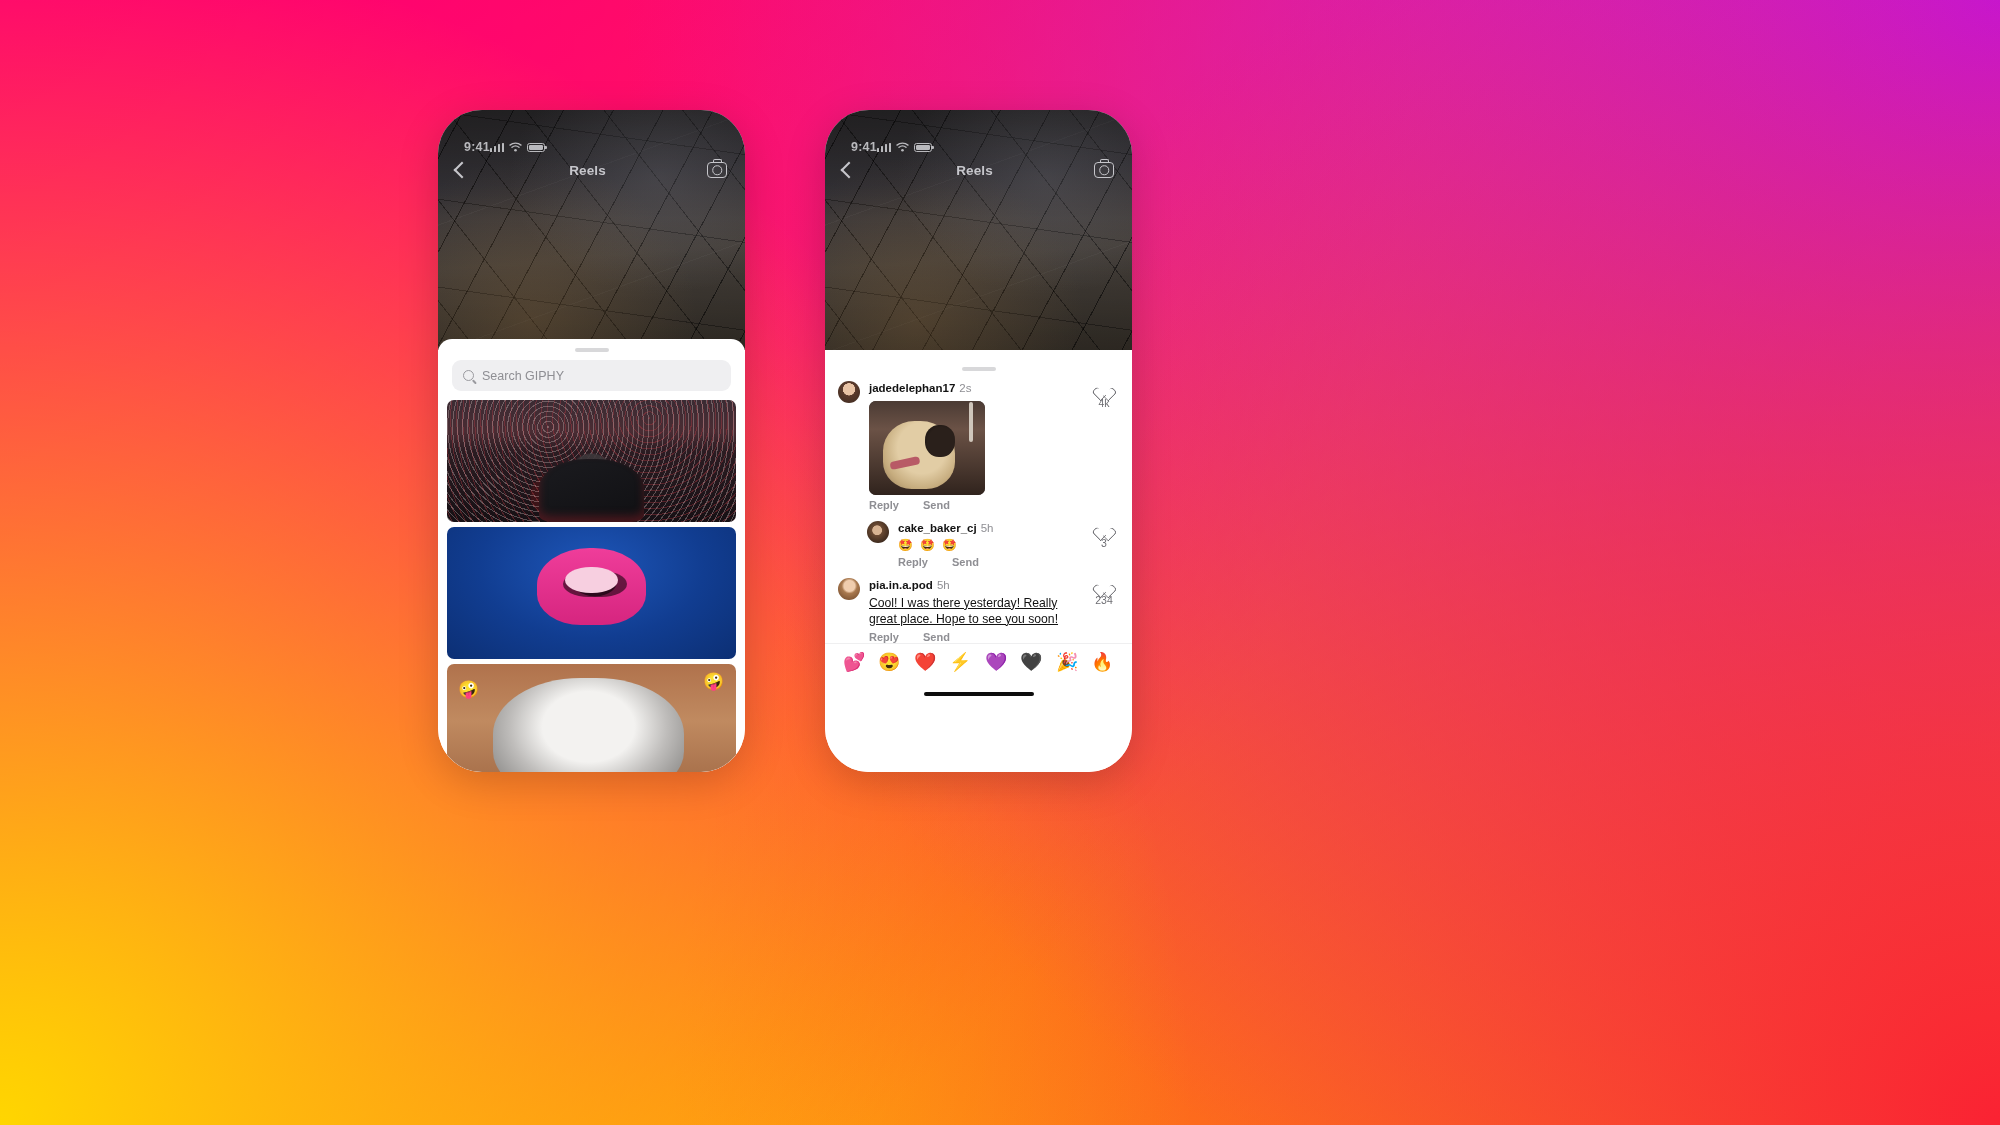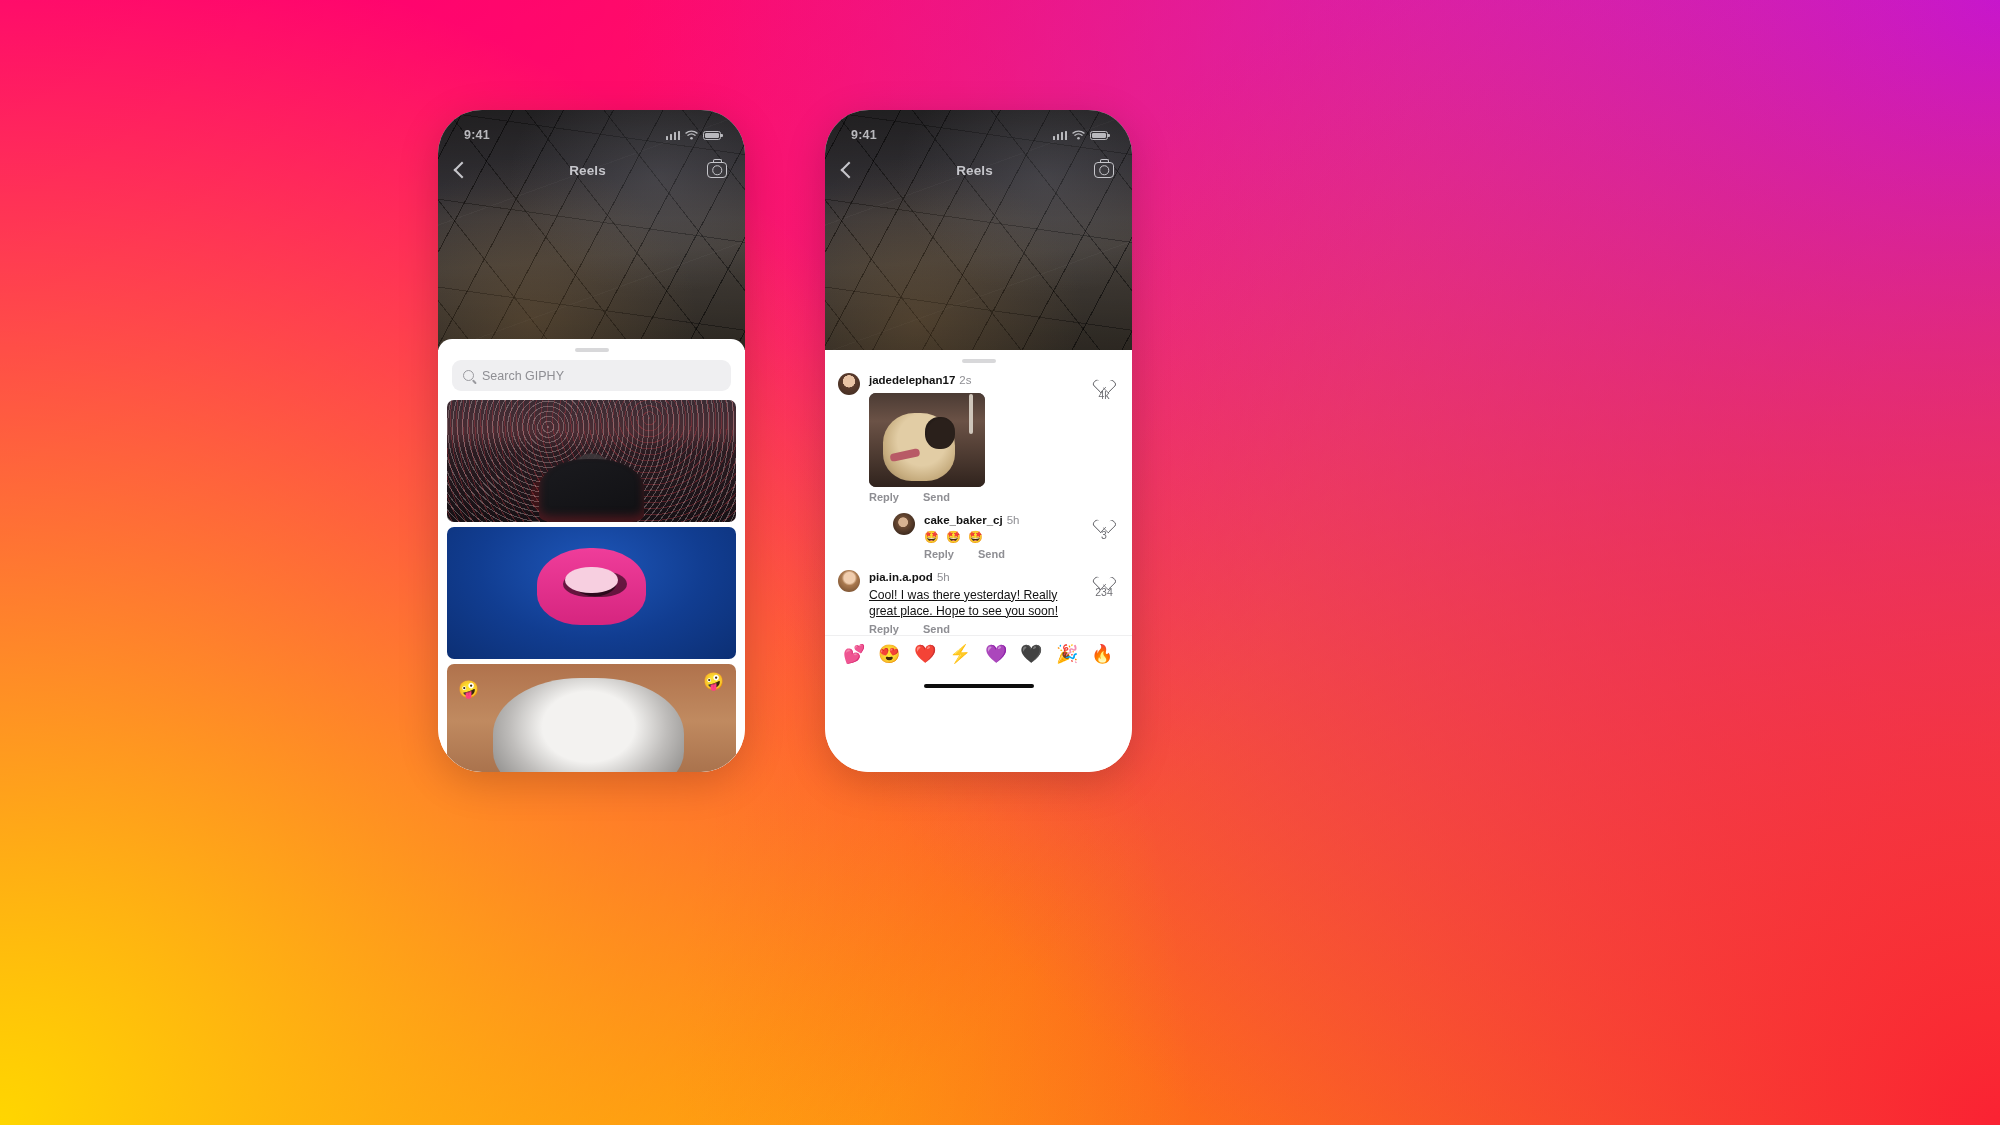--- a/index.html
+++ b/index.html
@@ -48,22 +48,22 @@
   .reel-bg .haze {
     position:absolute; inset:0; z-index:2;
     background:
       radial-gradient(ellipse at 72% 28%, rgba(140,140,150,.22), rgba(0,0,0,0) 48%),
       radial-gradient(ellipse at 30% 88%, rgba(150,110,60,.28), rgba(0,0,0,0) 55%),
       linear-gradient(to bottom, rgba(0,0,0,.30), rgba(0,0,0,.05) 45%, rgba(0,0,0,.25));
   }
 
   
   .statusbar {
-    position:absolute; left:0; right:0; top:0; height:38px; z-index:6;
-    display:flex; align-items:center; justify-content:space-between;
+    position:absolute; left:0; right:0; top:12px; height:38px; z-index:6;
+    display:flex; align-items:center; justify-content:flex-start;
     padding:12px 24px 0 26px;
   }
   .sb-time { color:#b9b9bd; font-size:12.5px; font-weight:600; letter-spacing:.2px; }
   .sb-right { display:flex; align-items:center; gap:5px; }
   .sig { display:flex; align-items:flex-end; gap:1.5px; height:9px; }
   .sig i { width:2.4px; background:#b9b9bd; border-radius:.6px; display:block; }
   .sig i:nth-child(1){ height:3.5px; }
   .sig i:nth-child(2){ height:5.3px; }
   .sig i:nth-child(3){ height:7.2px; }
   .sig i:nth-child(4){ height:9px; }
@@ -89,21 +89,21 @@
   .cam-ico::after { content:""; position:absolute; left:4.5px; top:-4.2px; width:7px; height:3px;
     border:1.8px solid #c6c6cb; border-bottom:none; border-radius:2px 2px 0 0; background:transparent; }
 
   
   .sheet {
     position:absolute; left:0; right:0; bottom:0;
     background:#fff; border-radius:14px 14px 0 0; z-index:7;
     overflow:hidden;
   }
   #sheet-left  { top:229px; }
-  #sheet-right { top:240px; }
+  #sheet-right { top:248px; }
   .grabber { width:34px; height:4px; border-radius:2px; background:#d8d8da; margin:9px auto 0; }
 
   
   .search-wrap { padding:8px 14px 0; }
   .search-box {
     display:flex; align-items:center; gap:8px;
     background:#efeff1; border-radius:9px; height:31px; padding:0 11px;
   }
   .mag { width:11px; height:11px; border:1.6px solid #9a9a9f; border-radius:50%; position:relative; flex:none; }
   .mag::after { content:""; position:absolute; right:-4.2px; bottom:-2.4px; width:5.2px; height:1.6px;
@@ -410,21 +410,21 @@
               <span>Reply</span>
               <span>Send</span>
             </div>
           </div>
           <div class="cmt-like">
             <div class="heart"></div>
             <div class="like-n">4k</div>
           </div>
         </div>
 
-        <div class="cmt-row" style="padding-left:68px">
+        <div class="cmt-row" style="padding-left:42px">
           <div class="avatar a2"></div>
           <div class="cmt-main">
             <div class="cmt-head">
               <span class="cmt-user">cake_baker_cj</span><span class="cmt-time">5h</span>
             </div>
             <div class="cmt-emojis">🤩 🤩 🤩</div>
             <div class="cmt-actions">
               <span>Reply</span>
               <span>Send</span>
             </div>

